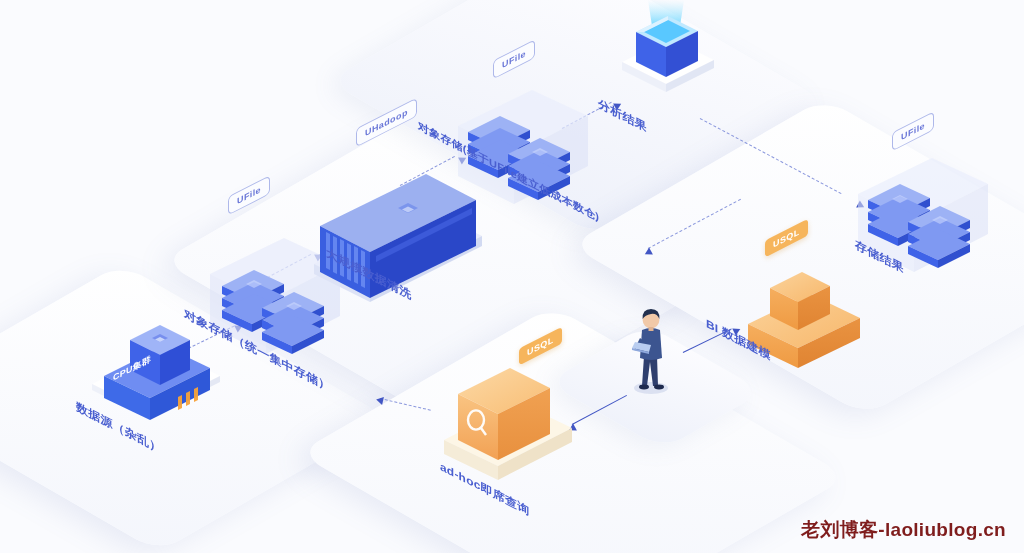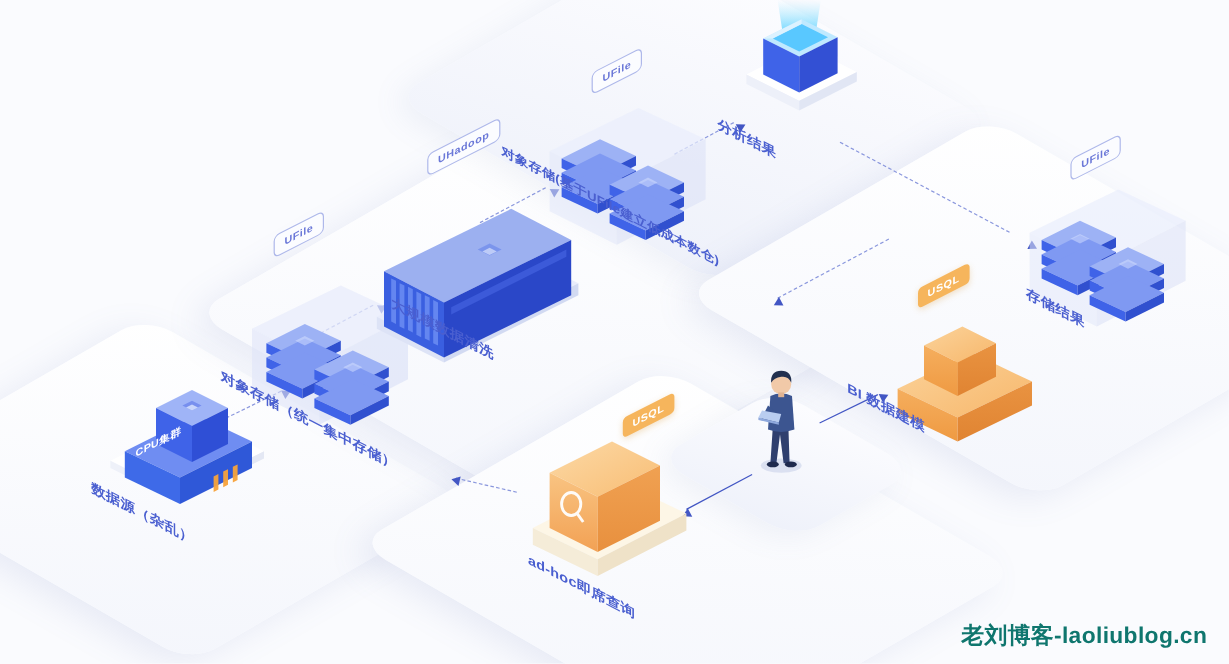--- a/index.html
+++ b/index.html
@@ -54,21 +54,21 @@
   .arrow{
     position:absolute;width:0;height:0;
     border-left:7px solid #4256c4;
     border-top:4px solid transparent;border-bottom:4px solid transparent;
     transform-origin:0 50%;
   }
 
   
   #watermark{
     position:absolute;right:18px;bottom:10px;
-    color:#0f766e;font-size:19px;font-weight:700;letter-spacing:.3px;
+    color:#7f1d1d;font-size:19px;font-weight:700;letter-spacing:.3px;
   }
   svg{display:block;overflow:visible;}
 </style>
 </head>
 <body>
 
 <div id="stage">
 
   <div class="plat edge" style="left:-10px;top:258px;width:300px;height:300px;"></div>
 

